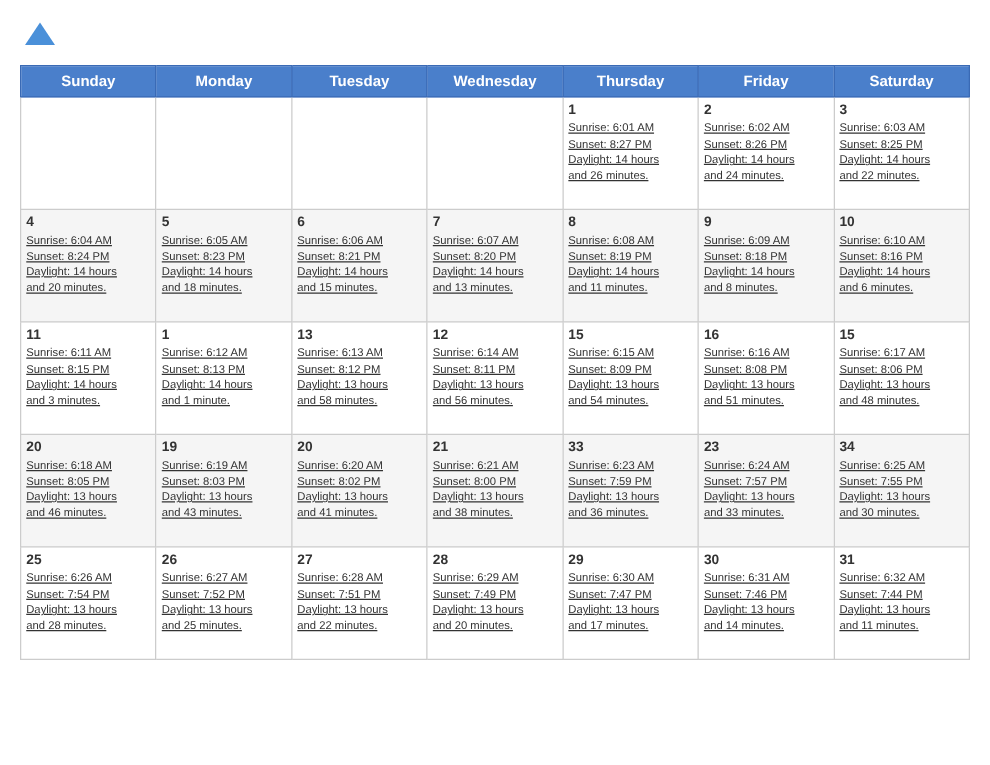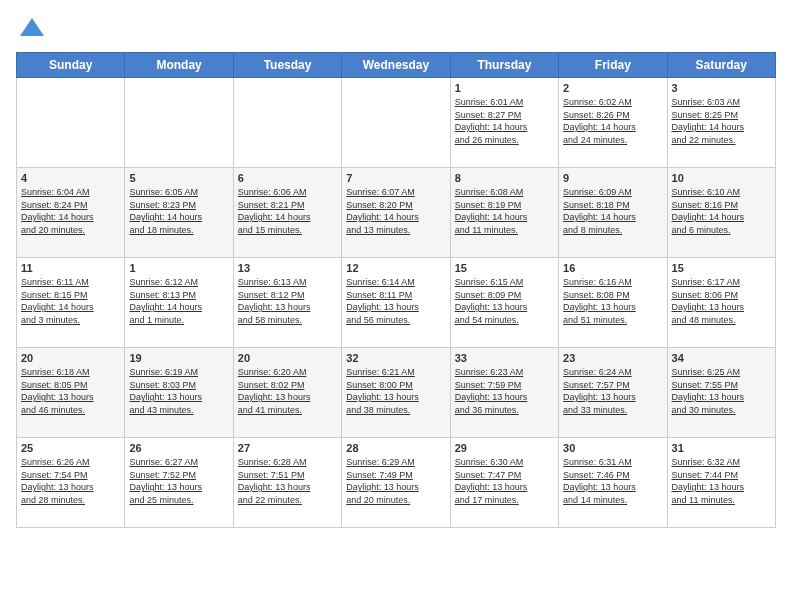--- a/index.html
+++ b/index.html
@@ -209,21 +209,21 @@
         </td>
         <td>
           <span class="day-number">19</span>
           <div class="day-info">Sunrise: 6:19 AM<br>Sunset: 8:03 PM<br>Daylight: 13 hours<br>and 43 minutes.</div>
         </td>
         <td>
           <span class="day-number">20</span>
           <div class="day-info">Sunrise: 6:20 AM<br>Sunset: 8:02 PM<br>Daylight: 13 hours<br>and 41 minutes.</div>
         </td>
         <td>
-          <span class="day-number">32</span>
+          <span class="day-number">21</span>
           <div class="day-info">Sunrise: 6:21 AM<br>Sunset: 8:00 PM<br>Daylight: 13 hours<br>and 38 minutes.</div>
         </td>
         <td>
           <span class="day-number">33</span>
           <div class="day-info">Sunrise: 6:23 AM<br>Sunset: 7:59 PM<br>Daylight: 13 hours<br>and 36 minutes.</div>
         </td>
         <td>
           <span class="day-number">23</span>
           <div class="day-info">Sunrise: 6:24 AM<br>Sunset: 7:57 PM<br>Daylight: 13 hours<br>and 33 minutes.</div>
         </td>

